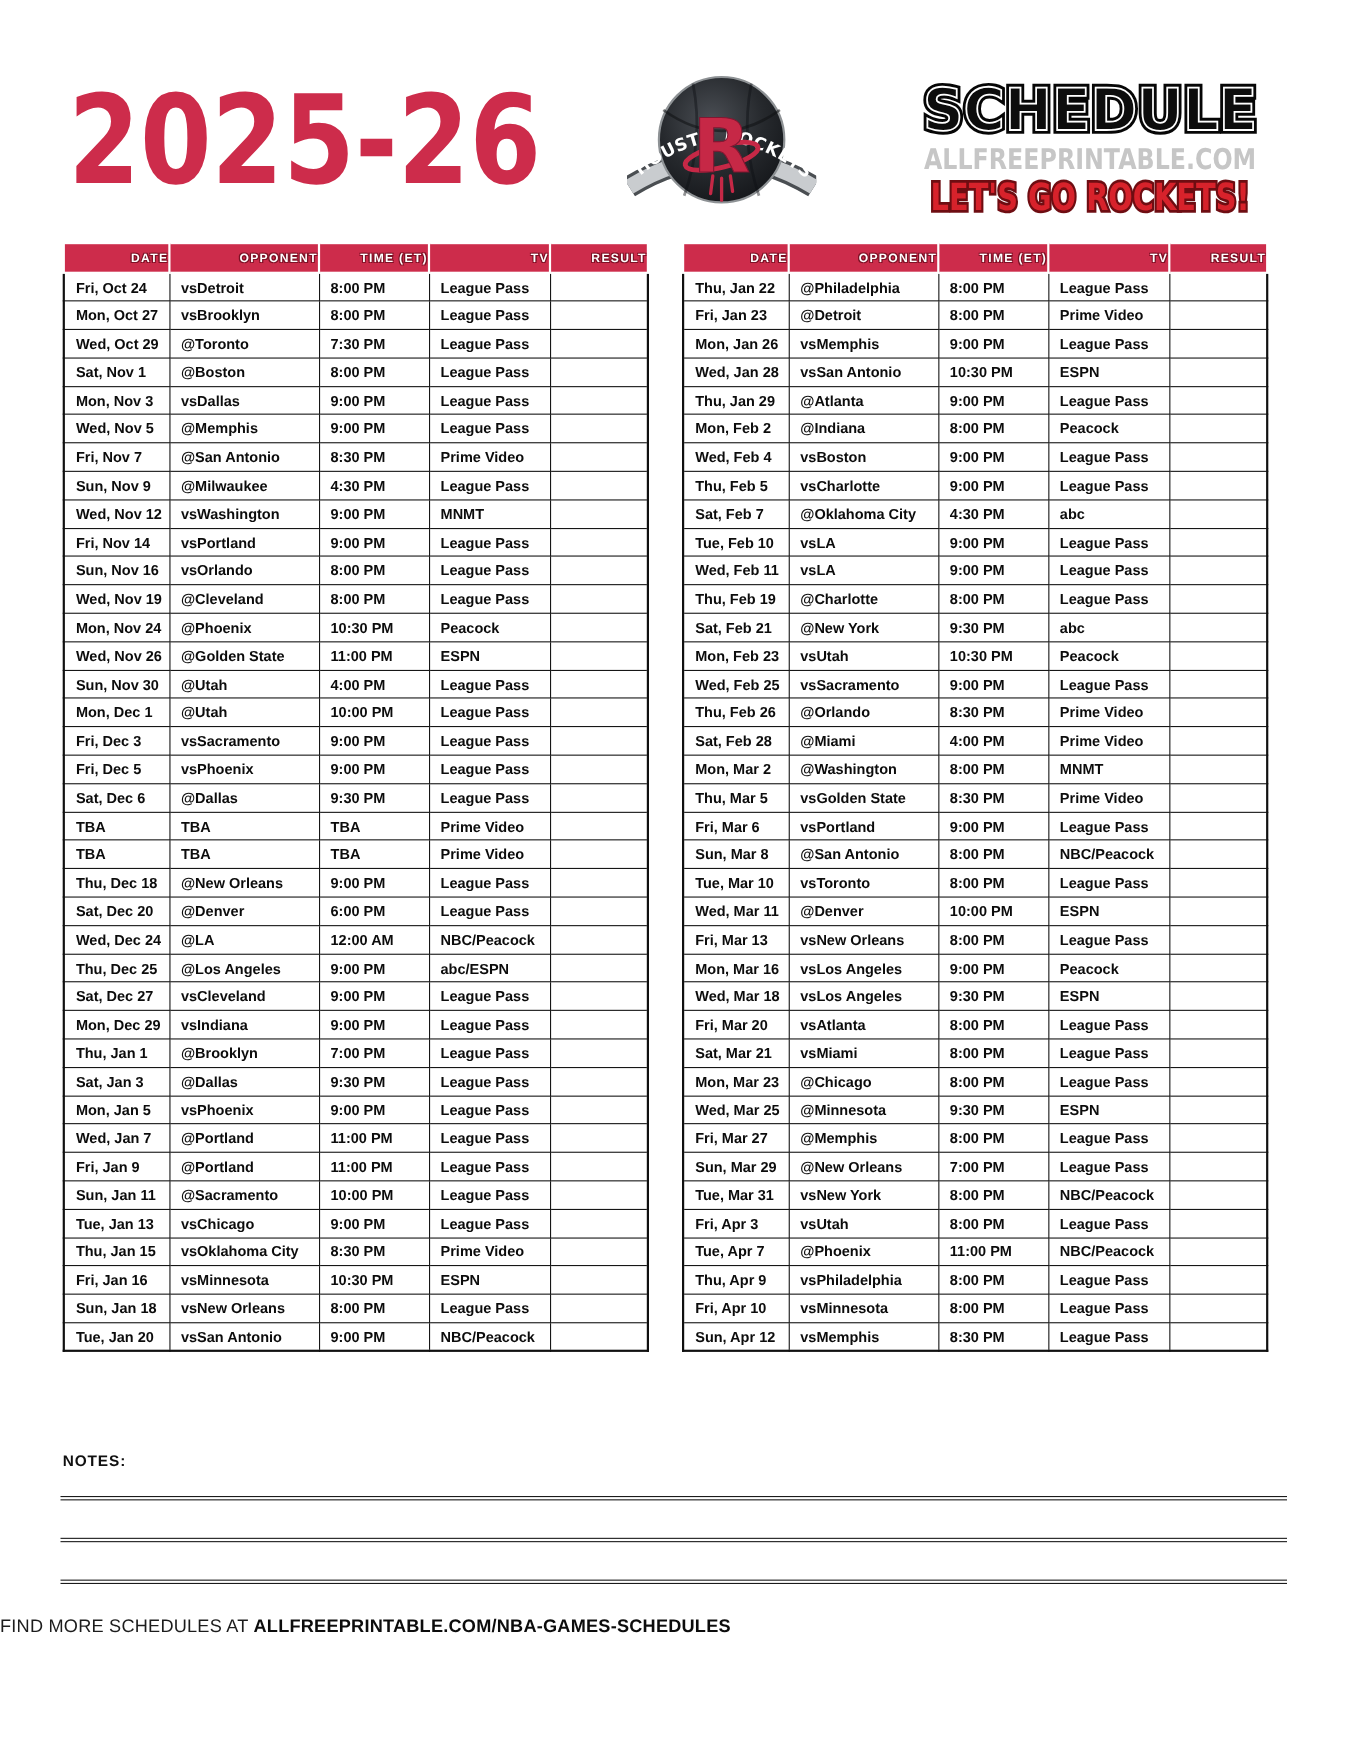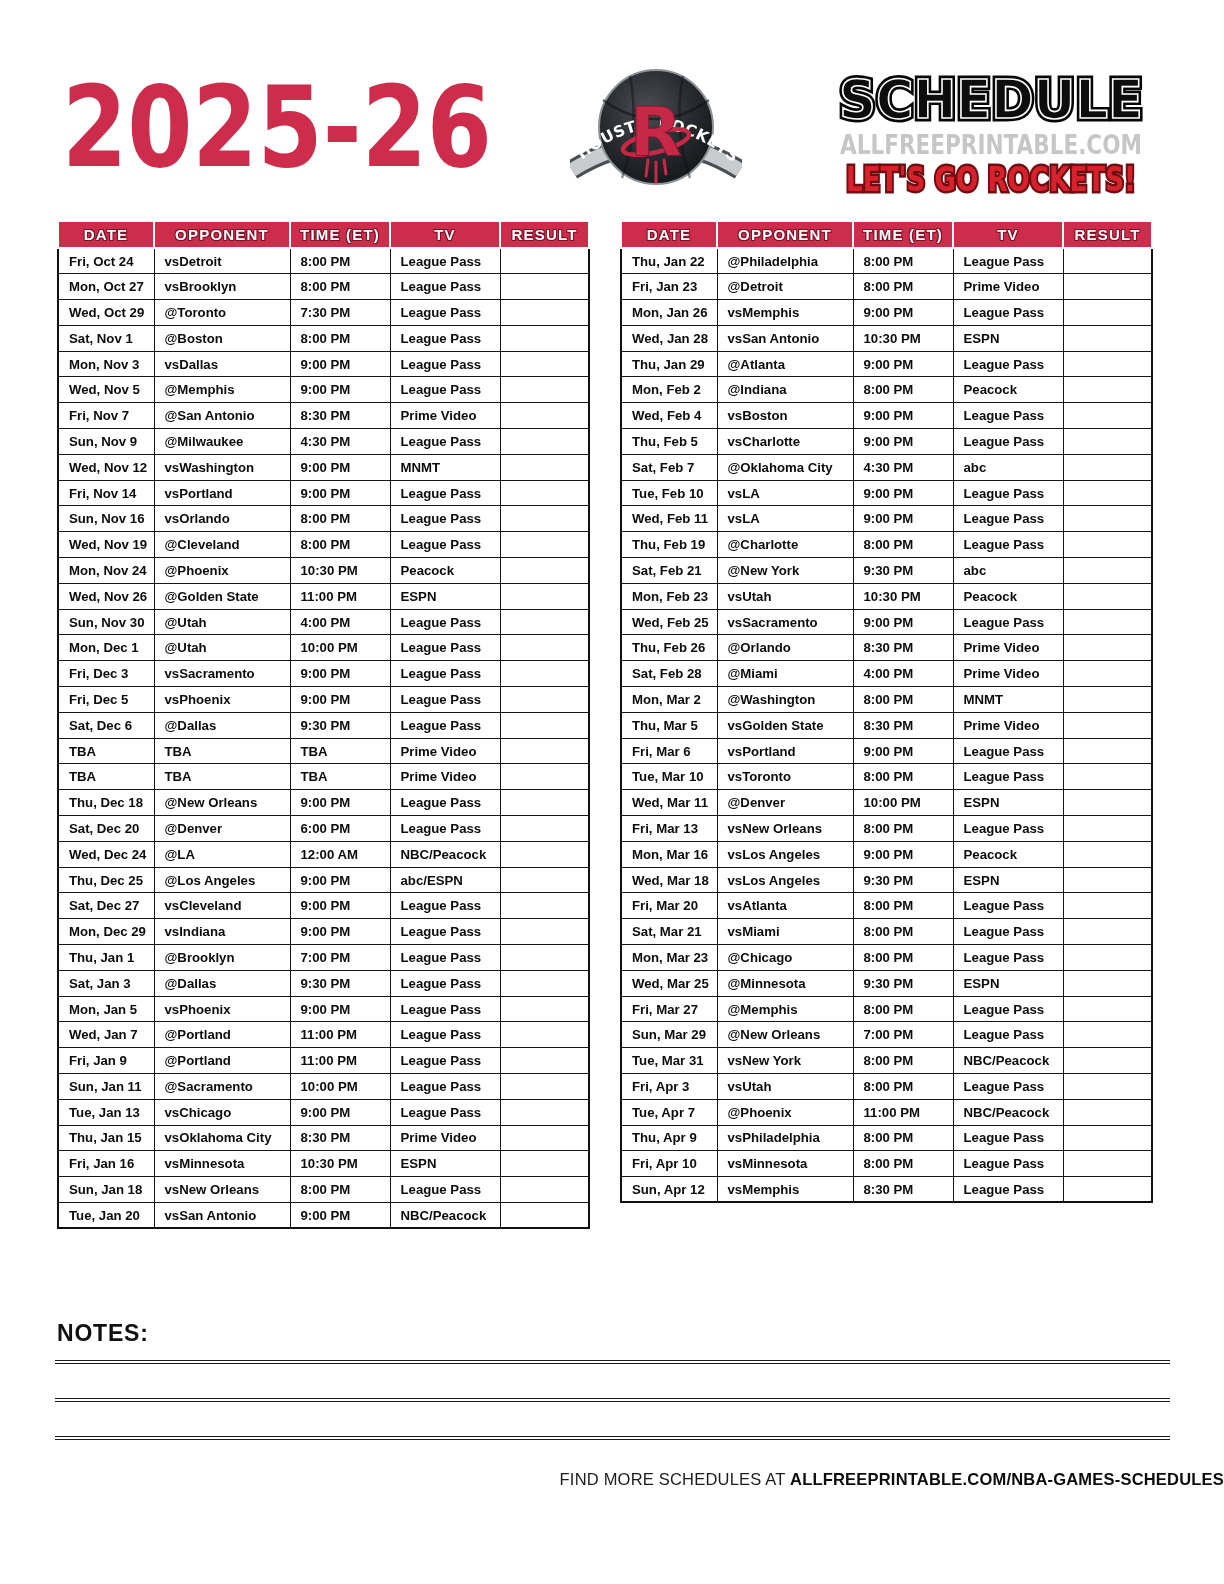--- a/index.html
+++ b/index.html
@@ -17,43 +17,43 @@
 
   
   .table-wrap-left  { left:57px;  top:220px; }
   .table-wrap-right { left:620px; top:220px; }
   table.sched {
     border-collapse:collapse; table-layout:fixed; width:531px;
     border:2.5px solid #101010; background:#fff;
   }
   table.sched th {
     background:var(--accent-red,#cd2c4b);
-    color:#fff; font-size:15px; font-weight:bold; letter-spacing:1.2px;
-    height:27px; border:2px solid #fff; text-align:center;
+    color:#fff; font-size:11px; font-weight:bold; letter-spacing:1.2px;
+    height:27px; border:2px solid #fff; text-align:right;
     text-shadow:1px 1px 0 var(--header-outline,#7d1226),
                -1px 1px 0 var(--header-outline,#7d1226),
                 1px -1px 0 var(--header-outline,#7d1226),
                -1px -1px 0 var(--header-outline,#7d1226);
   }
   table.sched td {
     border:1.5px solid #161616;
     font-size:13.2px; font-weight:bold; color:#0c0c0c;
     height:25.8px; padding:0 4px 0 10px;
     white-space:nowrap; overflow:hidden; text-align:left;
   }
 
   
-  #notes-label { left:57px; top:1320px; font-size:23px; font-weight:bold;
+  #notes-label { left:57px; top:1320px; font-size:14px; font-weight:bold;
                  letter-spacing:0.8px; color:#101010; }
   .note-line   { left:55px; width:1115px; height:0;
                  border-top:4px double #1b1b1b; }
   #note-line-1 { top:1360px; }
   #note-line-2 { top:1398px; }
   #note-line-3 { top:1436px; }
-  #footer      { left:0; top:1470px; width:1224px; text-align:right;
+  #footer      { left:0; top:1470px; width:1224px; text-align:left;
                  font-size:16.5px; color:#1c1c1c; letter-spacing:0.2px; }
   #footer .bold-part { font-weight:bold; color:#0c0c0c; }
 
   svg text { font-family:"DejaVu Sans","Liberation Sans",sans-serif; }
 </style>
 </head>
 <body>
 
 <svg id="season-svg" class="abs" viewBox="0 0 444 124">
   <text x="4" y="100" font-size="112" font-weight="bold" style="fill:var(--accent-red,#cd2c4b)" textLength="430" lengthAdjust="spacingAndGlyphs">2025-26</text>
@@ -553,20 +553,27 @@
           <td></td>
         </tr>
         <tr>
           <td>Fri, Mar 6</td>
           <td>vsPortland</td>
           <td>9:00 PM</td>
           <td>League Pass</td>
           <td></td>
         </tr>
         <tr>
+          <td>Sun, Mar 8</td>
+          <td>@San Antonio</td>
+          <td>8:00 PM</td>
+          <td>NBC/Peacock</td>
+          <td></td>
+        </tr>
+        <tr>
           <td>Tue, Mar 10</td>
           <td>vsToronto</td>
           <td>8:00 PM</td>
           <td>League Pass</td>
           <td></td>
         </tr>
         <tr>
           <td>Wed, Mar 11</td>
           <td>@Denver</td>
           <td>10:00 PM</td>

